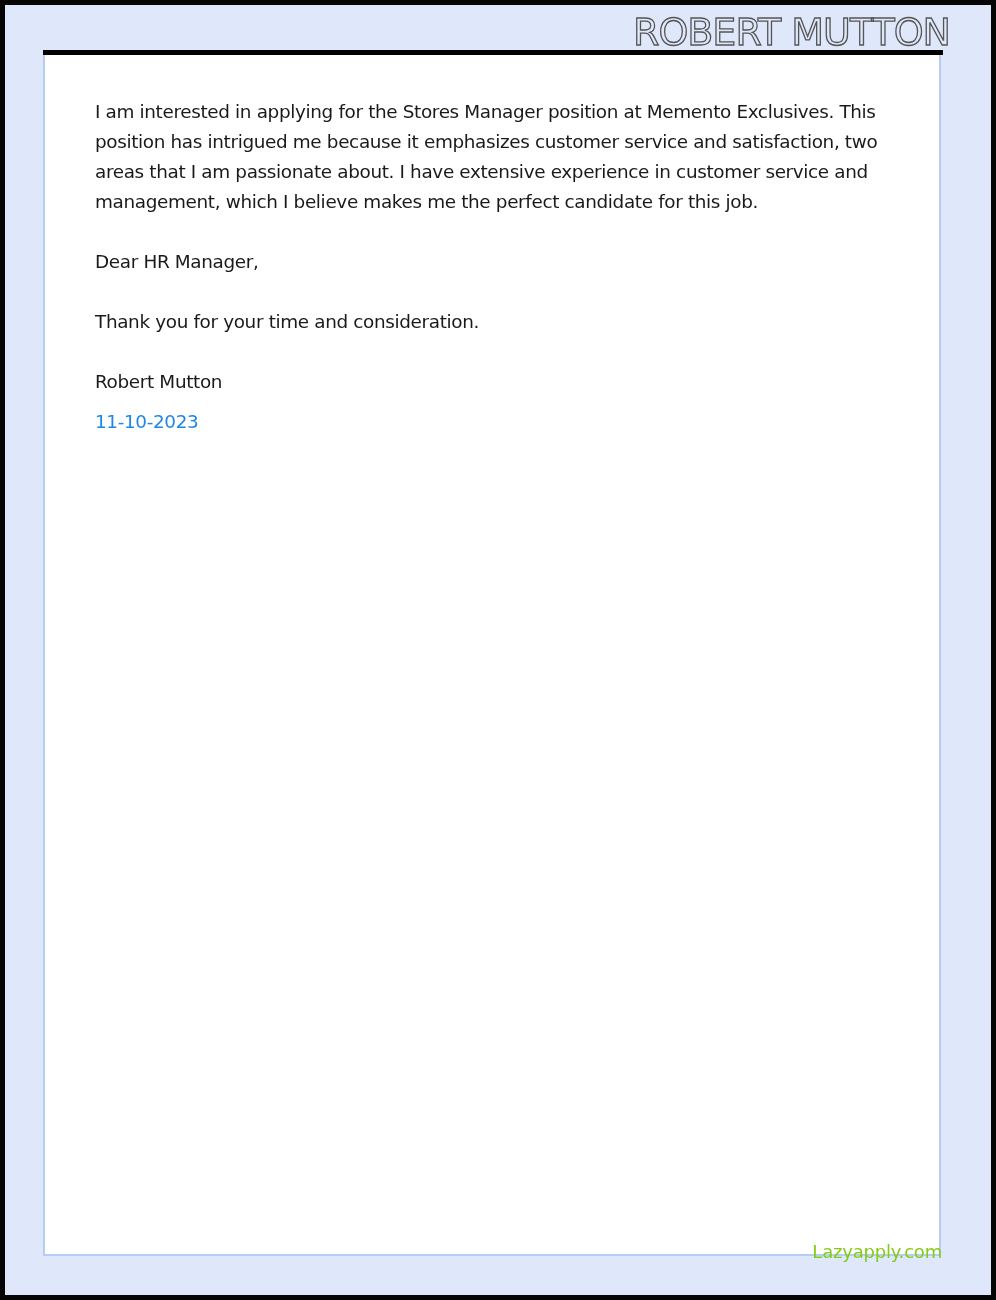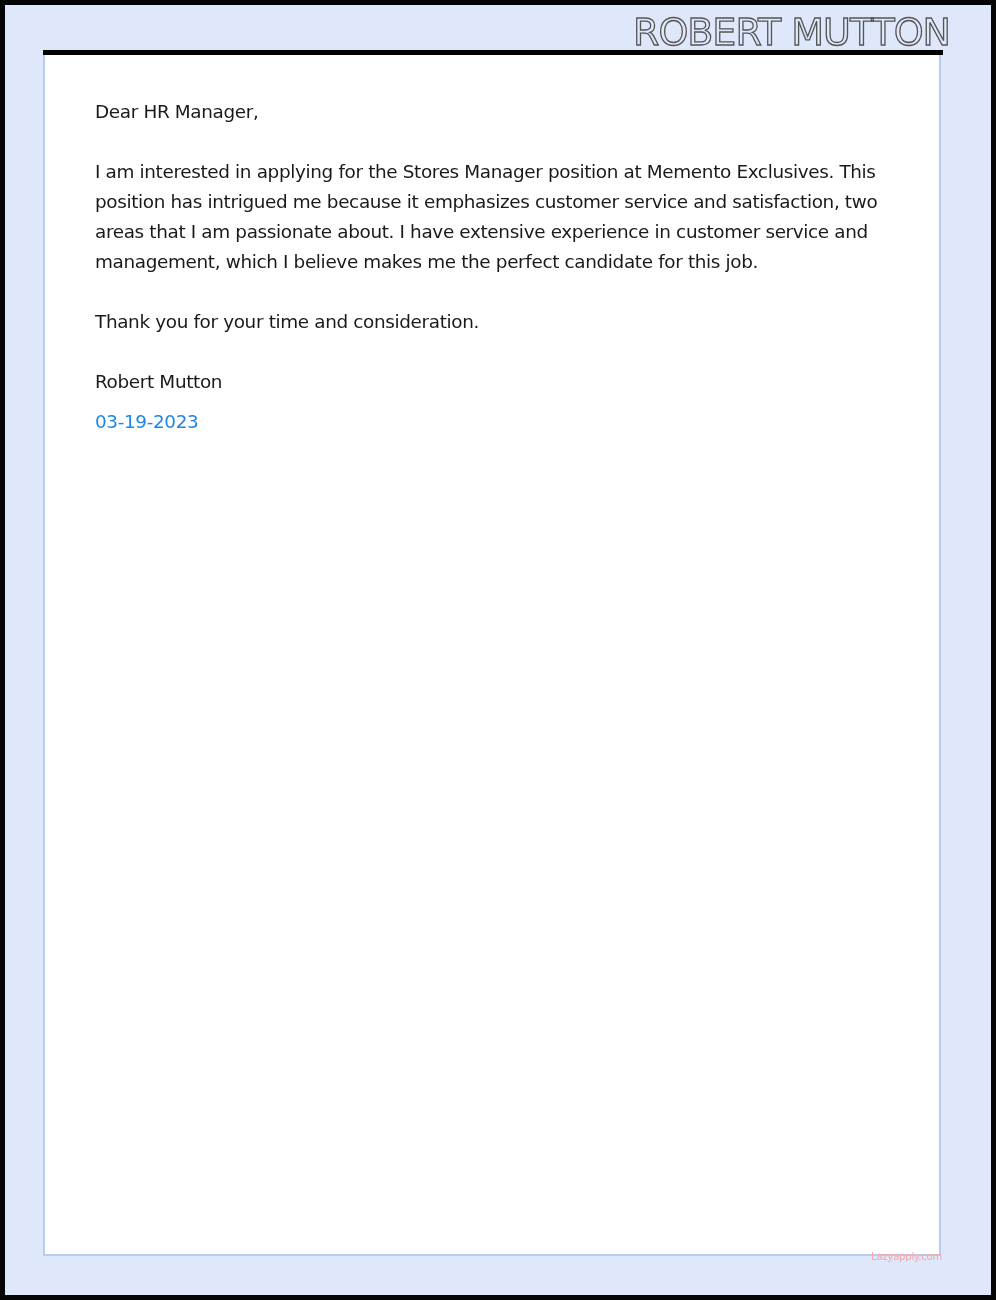--- a/index.html
+++ b/index.html
@@ -72,36 +72,36 @@
       margin: 0 0 10px 0;
     }
     .letter .date {
       color: #1f86e6;
       margin: 0;
     }
     .footer-brand {
       position: absolute;
       right: 54px;
       bottom: 38px;
-      font-size: 10px;
-      color: #fca5a5;
+      font-size: 18px;
+      color: #84cc16;
       letter-spacing: -0.2px;
     }
   </style>
 </head>
 <body>
 
 <div class="frame"></div>
 
 <div class="header-name">ROBERT MUTTON</div>
 
 <div class="page"></div>
 <div class="top-rule"></div>
 
 <div class="letter">
+  <p>I am interested in applying for the Stores Manager position at Memento Exclusives. This position has intrigued me because it emphasizes customer service and satisfaction, two areas that I am passionate about. I have extensive experience in customer service and management, which I believe makes me the perfect candidate for this job.</p>
   <p>Dear HR Manager,</p>
-  <p>I am interested in applying for the Stores Manager position at Memento Exclusives. This position has intrigued me because it emphasizes customer service and satisfaction, two areas that I am passionate about. I have extensive experience in customer service and management, which I believe makes me the perfect candidate for this job.</p>
   <p>Thank you for your time and consideration.</p>
   <p class="sig-name">Robert Mutton</p>
-  <p class="date">03-19-2023</p>
+  <p class="date">11-10-2023</p>
 </div>
 
 <div class="footer-brand">Lazyapply.com</div>
 
 </body></html>

